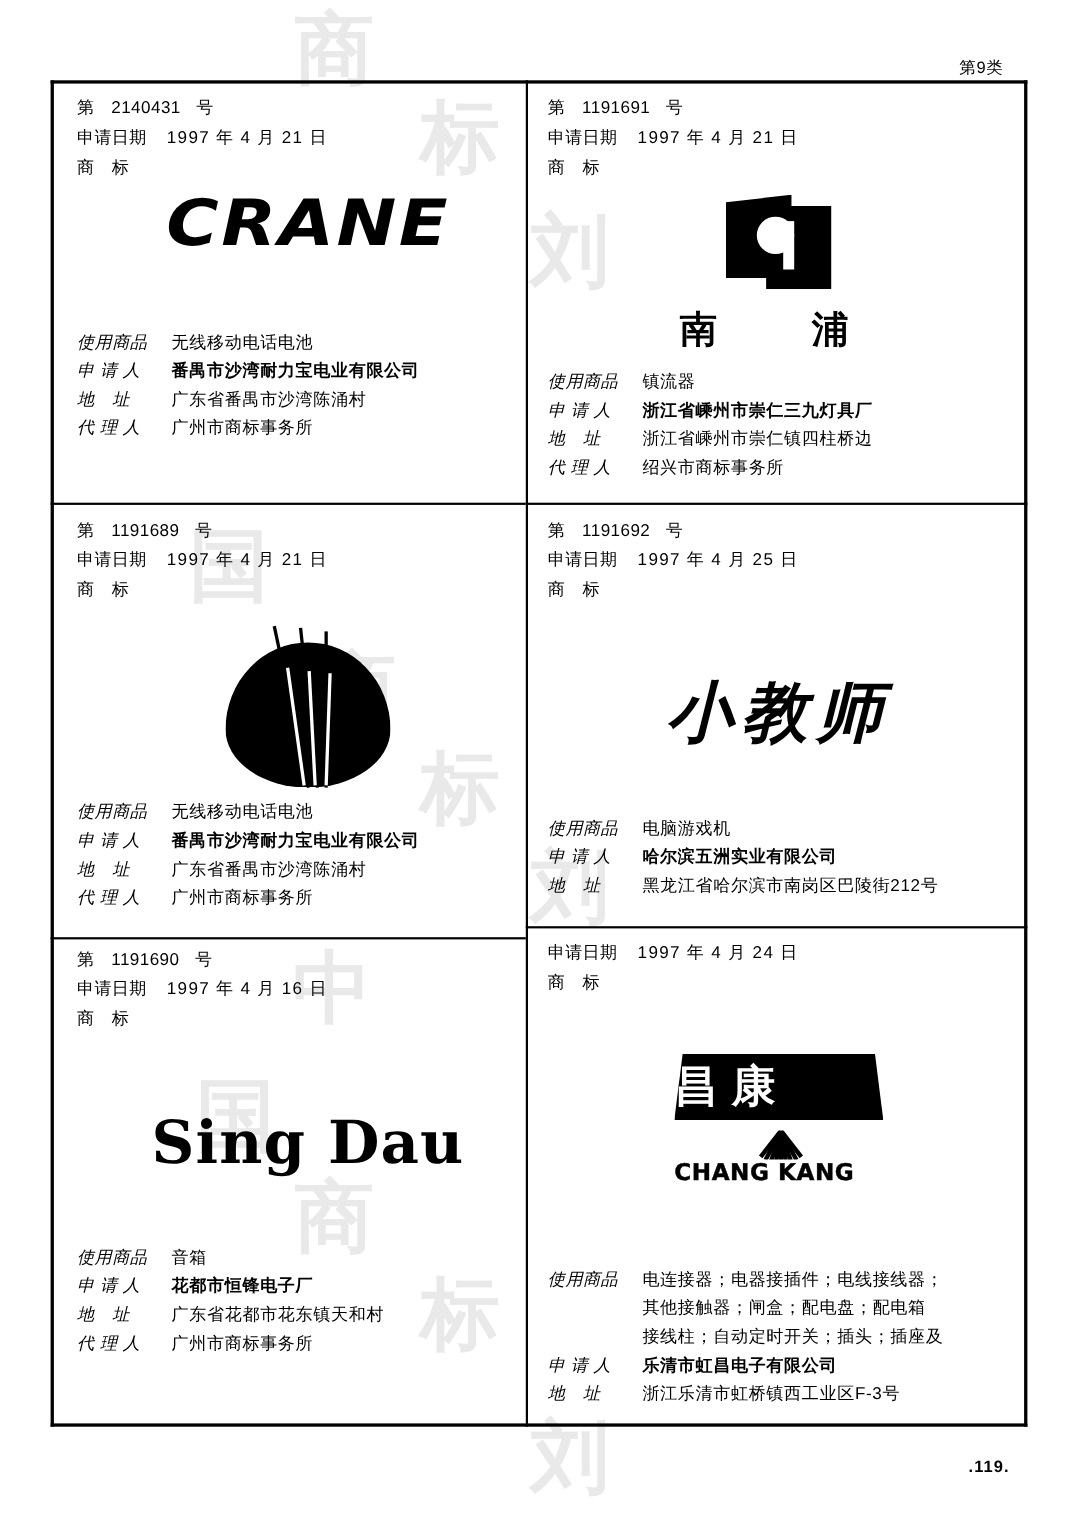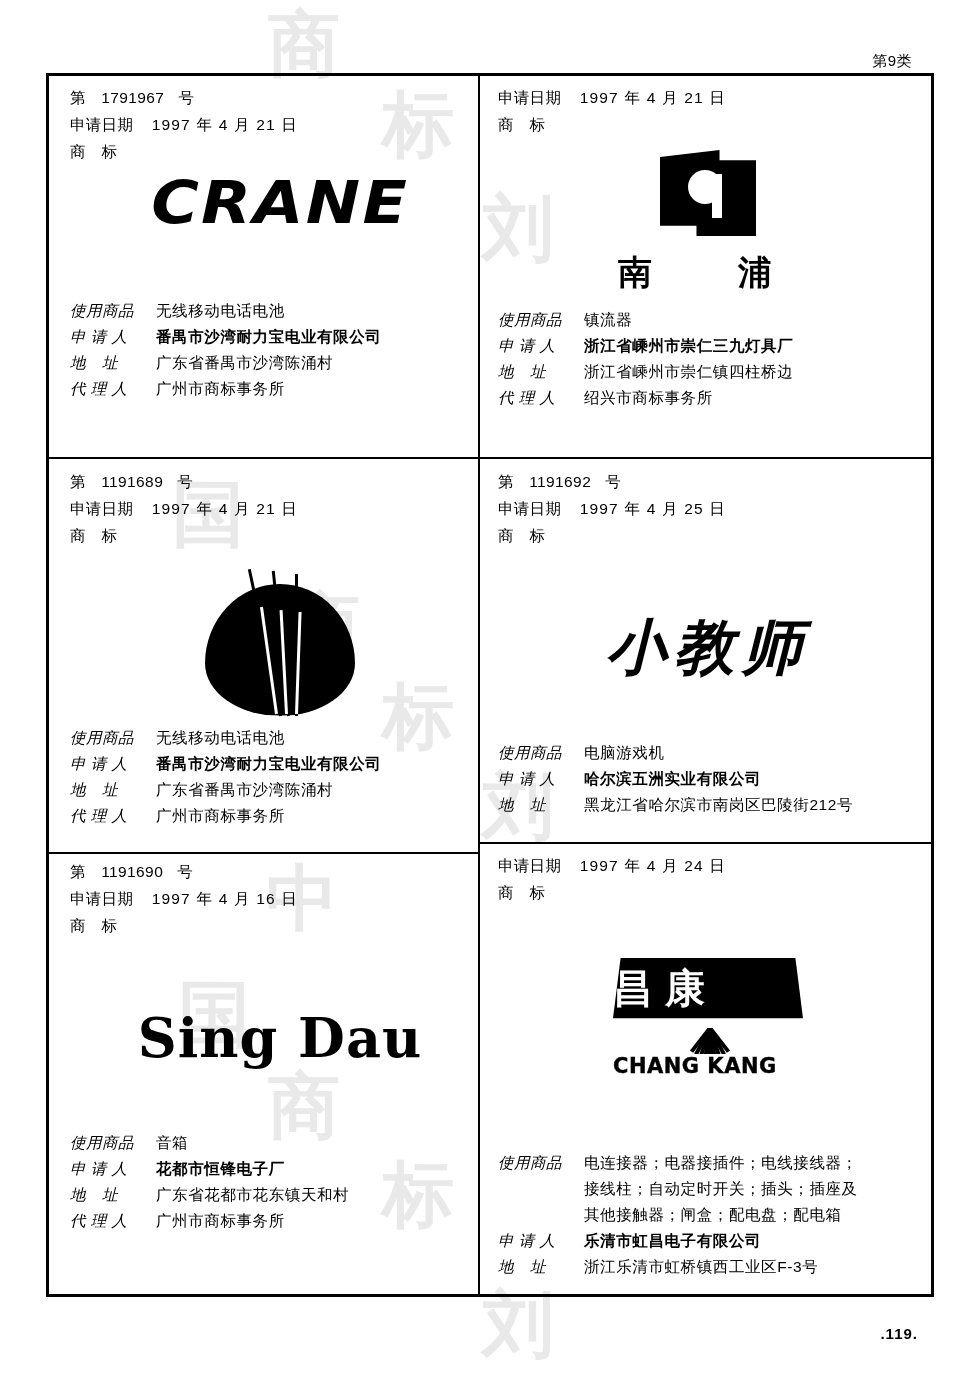--- a/index.html
+++ b/index.html
@@ -316,21 +316,21 @@
   <div class="divider-v"></div>
   <div class="divider-h" style="left:46px; top:457px; width:432px;"></div>
   <div class="divider-h" style="left:46px; top:852px; width:432px;"></div>
   <div class="divider-h" style="left:478px; top:457px; width:456px;"></div>
   <div class="divider-h" style="left:478px; top:842px; width:456px;"></div>
 
   <div class="cell" style="left:70px; top:88px;">
     <div class="num-line">
       <span>第</span>
       <span style="letter-spacing:1.5px;">&nbsp;</span>
-      <span>1791967</span>
+      <span>2140431</span>
       <span>&nbsp;</span>
       <span>号</span>
     </div>
     <div class="meta-line">
       <span class="lbl">申请日期</span>
       <span>&nbsp;&nbsp;</span>
       <span class="meta-val">1997 年 4 月 21 日</span>
     </div>
     <div class="meta-line">商　标</div>
     <div class="mark-area" style="height:132px; display:flex; align-items:flex-start; justify-content:center;">
@@ -432,20 +432,27 @@
         <span class="info-value">广东省花都市花东镇天和村</span>
       </div>
       <div class="info-row">
         <span class="info-label">代 理 人</span>
         <span class="info-value">广州市商标事务所</span>
       </div>
     </div>
   </div>
 
   <div class="cell" style="left:498px; top:88px;">
+    <div class="num-line">
+      <span>第</span>
+      <span style="letter-spacing:1.5px;">&nbsp;</span>
+      <span>1191691</span>
+      <span>&nbsp;</span>
+      <span>号</span>
+    </div>
     <div class="meta-line">
       <span class="lbl">申请日期</span>
       <span>&nbsp;&nbsp;</span>
       <span class="meta-val">1997 年 4 月 21 日</span>
     </div>
     <div class="meta-line">商　标</div>
     <div class="mark-area" style="height:160px; padding-top:8px;">
       <div class="nanpu-emblem">
         <div class="hole"></div>
         <div class="stem"></div>
@@ -530,24 +537,24 @@
         </div>
         <div class="ck-bottom">CHANG KANG</div>
       </div>
     </div>
     <div class="info-block">
       <div class="info-row">
         <span class="info-label">使用商品</span>
         <span class="info-value">电连接器；电器接插件；电线接线器；</span>
       </div>
       <div class="info-cont-row">
+        <span class="info-value cont">其他接触器；闸盒；配电盘；配电箱</span>
+      </div>
+      <div class="info-cont-row">
         <span class="info-value cont">接线柱；自动定时开关；插头；插座及</span>
-      </div>
-      <div class="info-cont-row">
-        <span class="info-value cont">其他接触器；闸盒；配电盘；配电箱</span>
       </div>
       <div class="info-row">
         <span class="info-label">申 请 人</span>
         <span class="info-value bold-val">乐清市虹昌电子有限公司</span>
       </div>
       <div class="info-row">
         <span class="info-label">地　址</span>
         <span class="info-value">浙江乐清市虹桥镇西工业区F-3号</span>
       </div>
     </div>

